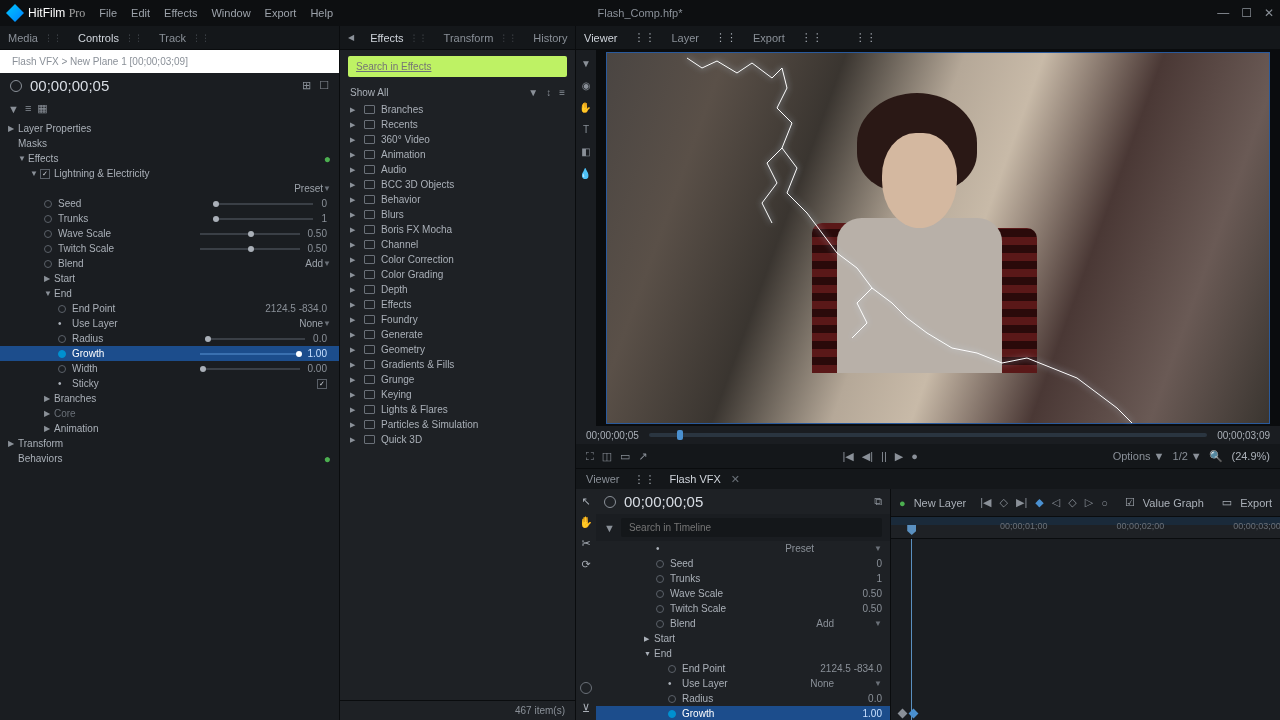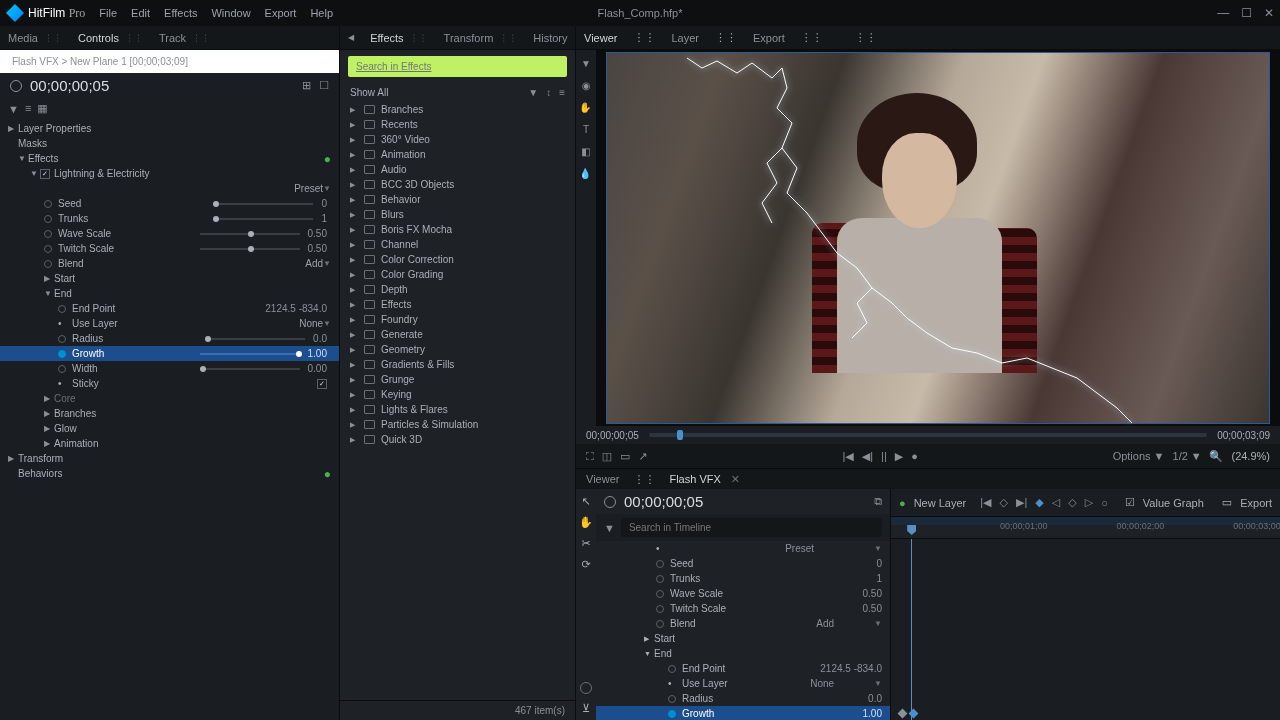--- a/index.html
+++ b/index.html
@@ -285,29 +285,25 @@
           </div>
           <span class="value">0.00</span>
         </div>
       <div class="tree-row indent-4">
           <span style="width:14px">•</span>
           <span class="label">Sticky</span>
           <span class="cb checked" style="margin-left:auto"></span>
         </div>
       <div class="tree-row indent-3">
           <span class="arrow right"></span>
+          <span class="label">Branches</span>
+        </div>
+      <div class="tree-row indent-3">
+          <span class="arrow right"></span>
           <span class="label" style="color:#6a7078">Core</span>
-        </div>
-      <div class="tree-row indent-3">
-          <span class="arrow right"></span>
-          <span class="label">Branches</span>
-        </div>
-      <div class="tree-row indent-3">
-          <span class="arrow right"></span>
-          <span class="label">Glow</span>
         </div>
       <div class="tree-row indent-3">
           <span class="arrow right"></span>
           <span class="label">Animation</span>
         </div>
       <div class="tree-row">
           <span class="arrow right"></span>
           <span class="label">Transform</span>
         </div>
       <div class="tree-row indent-1">

